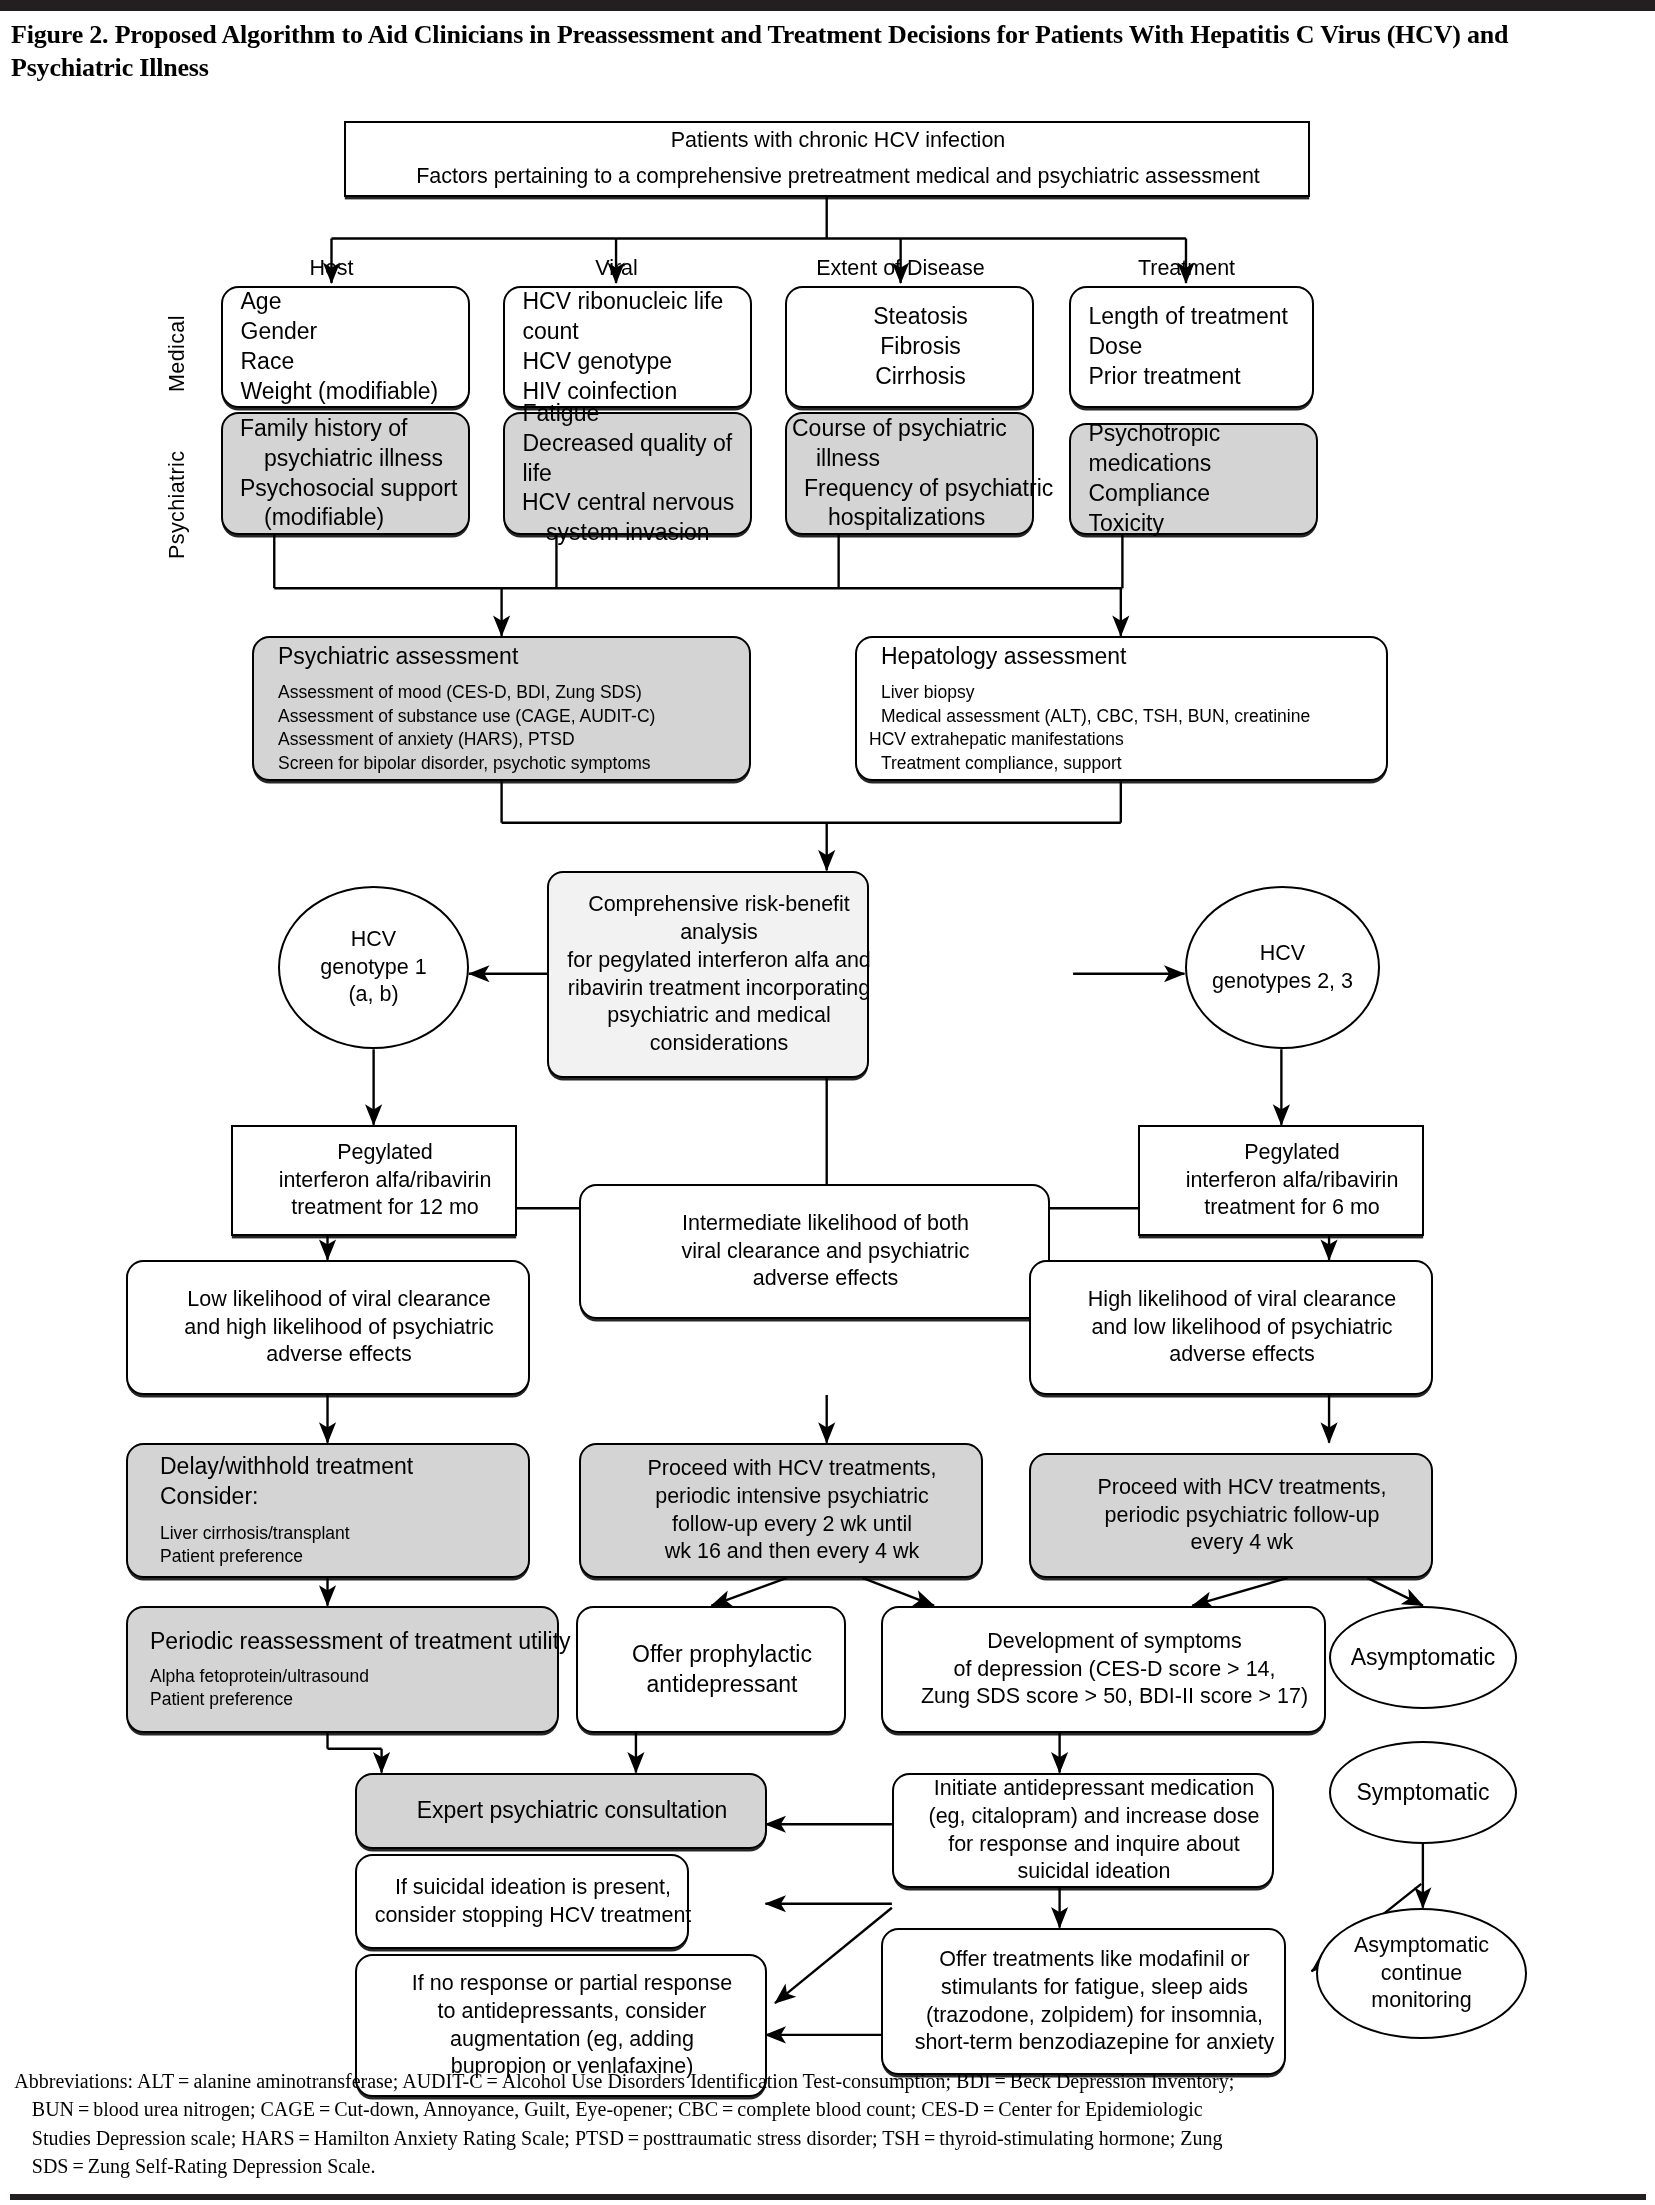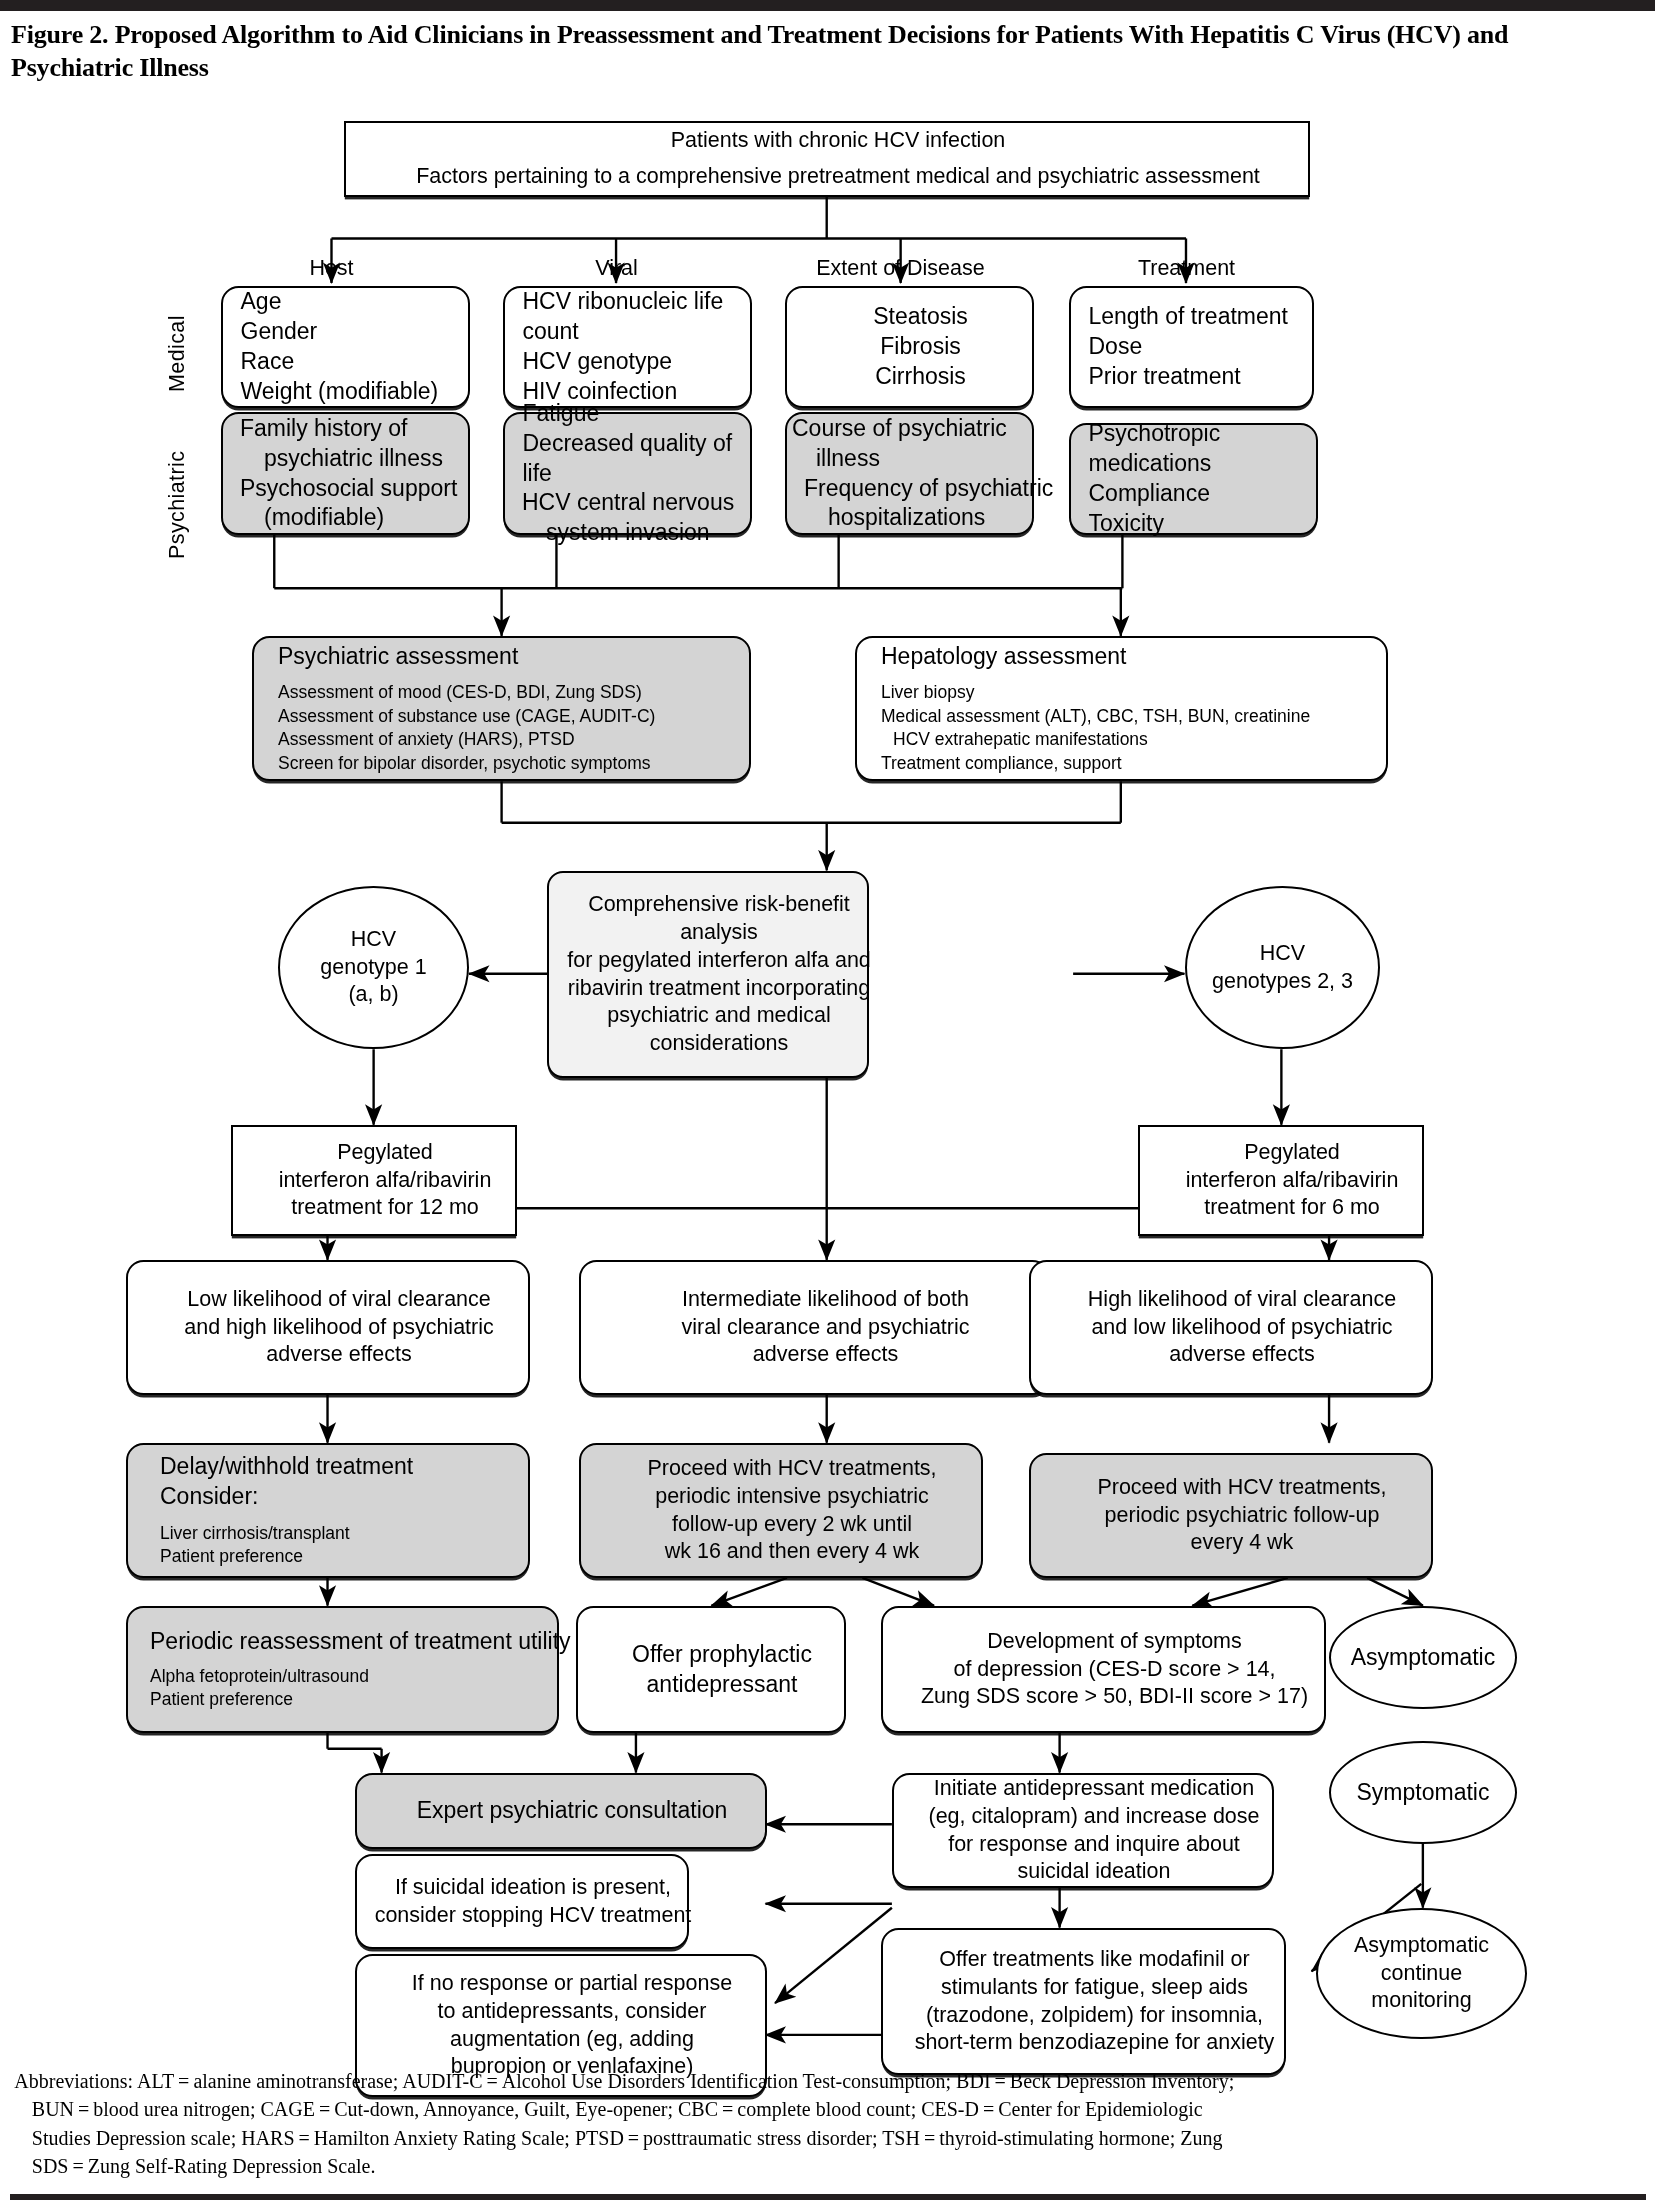--- a/index.html
+++ b/index.html
@@ -209,21 +209,21 @@
     <div class="tx lft sub" style="padding-left:24px">Assessment of mood (CES-D, BDI, Zung SDS)</div>
     <div class="tx lft sub" style="padding-left:24px">Assessment of substance use (CAGE, AUDIT-C)</div>
     <div class="tx lft sub" style="padding-left:24px">Assessment of anxiety (HARS), PTSD</div>
     <div class="tx lft sub" style="padding-left:24px">Screen for bipolar disorder, psychotic symptoms</div>
   </div>
 
   <div class="node round shadow" style="left:855px;top:636px;width:533px;height:145px;">
     <div class="tx lft hdr" style="padding-left:24px">Hepatology assessment</div>
     <div class="tx lft sub" style="padding-left:24px">Liver biopsy</div>
     <div class="tx lft sub" style="padding-left:24px">Medical assessment (ALT), CBC, TSH, BUN, creatinine</div>
-    <div class="tx lft sub" style="padding-left:36px">HCV extrahepatic manifestations</div>
+    <div class="tx lft sub" style="padding-left:12px">HCV extrahepatic manifestations</div>
     <div class="tx lft sub" style="padding-left:24px">Treatment compliance, support</div>
   </div>
 
   <div class="node round shadow lightgray" style="left:547px;top:871px;width:322px;height:207px;border-radius:16px;">
     <div class="tx ctr t26 pad">Comprehensive risk-benefit analysis</div>
     <div class="tx ctr t26 pad">for pegylated interferon alfa and</div>
     <div class="tx ctr t26 pad">ribavirin treatment incorporating</div>
     <div class="tx ctr t26 pad">psychiatric and medical considerations</div>
   </div>
 
@@ -249,21 +249,21 @@
     <div class="tx ctr t26 pad">interferon alfa/ribavirin</div>
     <div class="tx ctr t26 pad">treatment for 6 mo</div>
   </div>
 
   <div class="node round shadow" style="left:126px;top:1260px;width:404px;height:135px;">
     <div class="tx ctr t26 pad">Low likelihood of viral clearance</div>
     <div class="tx ctr t26 pad">and high likelihood of psychiatric</div>
     <div class="tx ctr t26 pad">adverse effects</div>
   </div>
 
-  <div class="node round shadow" style="left:579px;top:1260px;width:471px;height:135px;">
+  <div class="node round shadow" style="left:579px;top:1184px;width:471px;height:135px;">
     <div class="tx ctr t26 pad">Intermediate likelihood of both</div>
     <div class="tx ctr t26 pad">viral clearance and psychiatric</div>
     <div class="tx ctr t26 pad">adverse effects</div>
   </div>
 
   <div class="node round shadow" style="left:1029px;top:1260px;width:404px;height:135px;">
     <div class="tx ctr t26 pad">High likelihood of viral clearance</div>
     <div class="tx ctr t26 pad">and low likelihood of psychiatric</div>
     <div class="tx ctr t26 pad">adverse effects</div>
   </div>

